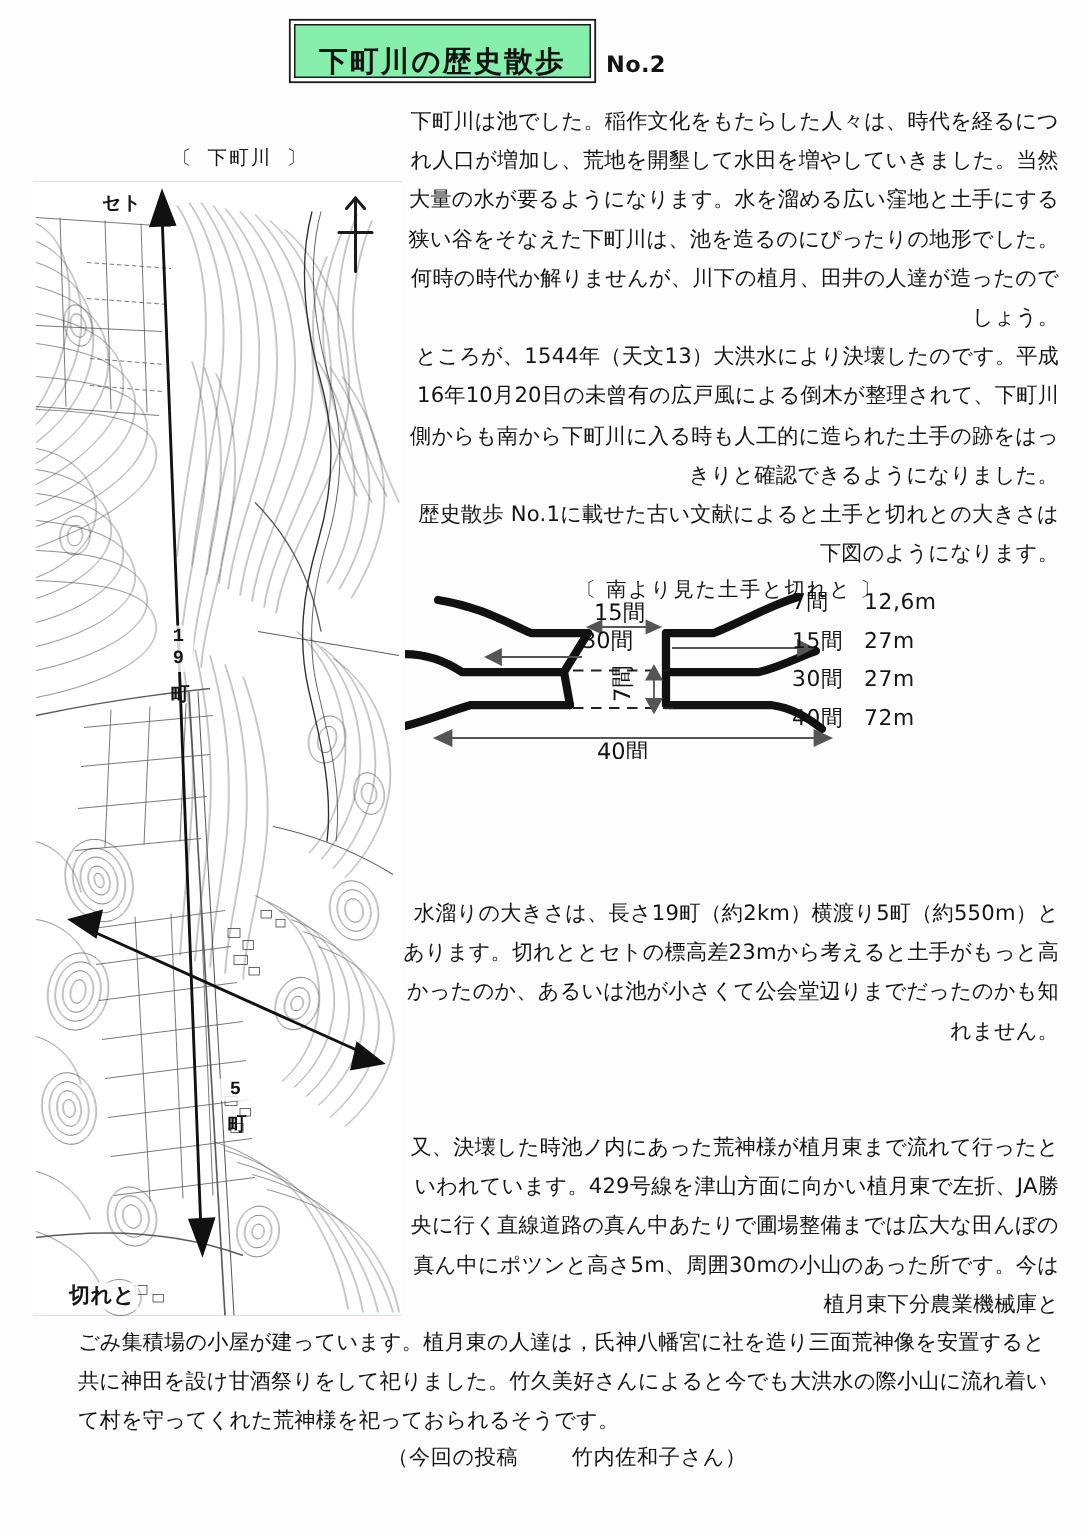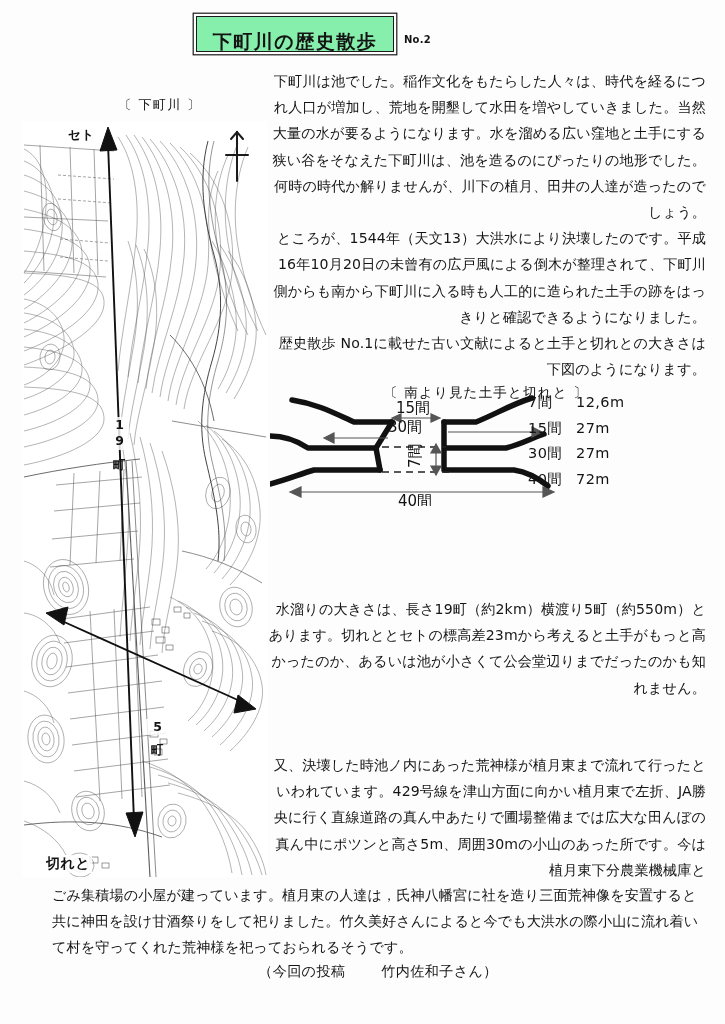--- a/index.html
+++ b/index.html
@@ -45,31 +45,32 @@
     font-size: 19px;
     font-weight: bold;
     letter-spacing: 1.5px;
     white-space: nowrap;
     line-height: 1;
   }
   #issue-no {
     position: absolute;
     left: 404px;
     top: 20px;
-    font-size: 10px;
+    font-size: 15px;
     font-weight: bold;
     letter-spacing: .2px;
   }
 
   
   #map-col {
     position: absolute;
     left: 22px;
     top: 96px;
     width: 246px;
+    font-family: Liberation Mono, monospace;
   }
   #map-caption {
     text-align: center;
     font-size: 13px;
     letter-spacing: 1.4px;
     margin-left: 30px;
     margin-bottom: 7px;
     white-space: nowrap;
   }
   #map-frame {

